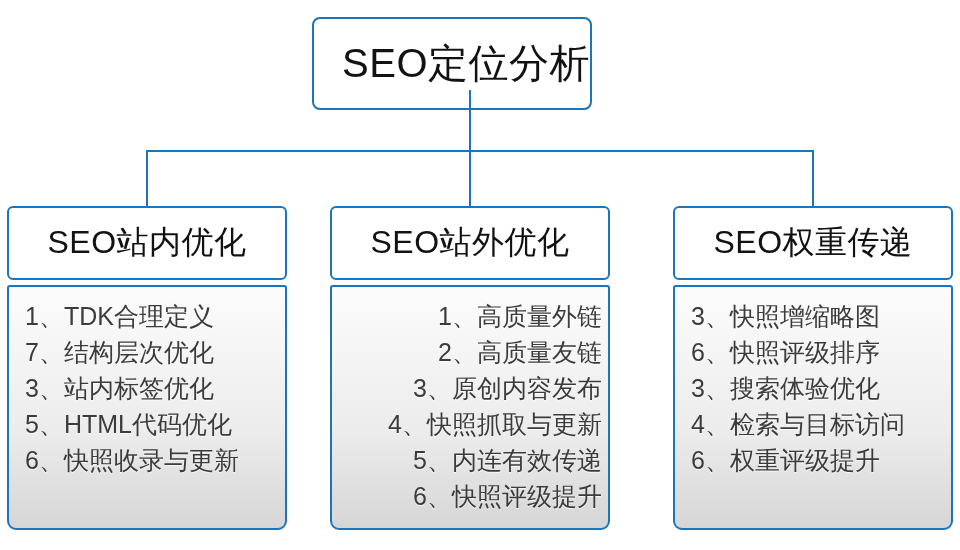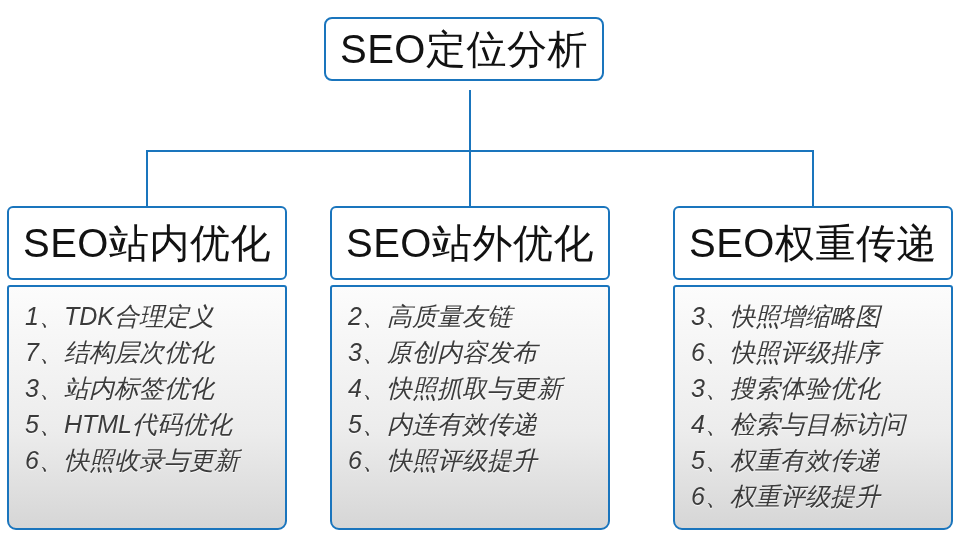--- a/index.html
+++ b/index.html
@@ -11,42 +11,42 @@
   .line{position:absolute;background:var(--accent);}
   .vline{width:2px;}
   .hline{height:2px;}
   
   .node{
     position:absolute;box-sizing:border-box;background:#fff;
     border:2px solid var(--accent);border-radius:8px;
     display:flex;align-items:center;justify-content:center;
   }
   .root-node{
-    left:324px;top:17px;width:280px;height:64px;
-    font-size:40px;color:var(--title_text);letter-spacing:0.5px;white-space:nowrap;
+    left:312px;top:17px;width:280px;height:93px;
+    font-size:40px;color:var(--title_text);letter-spacing:0.5px;white-space:nowrap;justify-content:flex-end;
   }
   .col{position:absolute;top:206px;width:280px;}
   .col-left{left:7px;}
-  .col-mid{left:330px;}
+  .col-mid{left:330px;text-align:right;}
   .col-right{left:673px;border-radius:10px;}
   .branch-head{
     box-sizing:border-box;width:280px;height:74px;background:#fff;
     border:2px solid var(--accent);border-radius:6px;
     display:flex;align-items:center;justify-content:center;
-    font-size:40px;color:var(--title_text);letter-spacing:0.5px;white-space:nowrap;
+    font-size:32px;color:var(--title_text);letter-spacing:0.5px;white-space:nowrap;
   }
   .branch-list{
     box-sizing:border-box;width:280px;height:245px;margin:5px 0 0 0;
     padding:11px 6px 0 16px;list-style:none;
     border:2px solid var(--accent);border-radius:3px 3px 9px 9px;
     background:linear-gradient(180deg,var(--list_bg_top) 0%,#ececec 60%,var(--list_bg_bottom) 100%);
   }
   .branch-list li{
     font-size:25px;line-height:36px;color:var(--item_text);
-    white-space:nowrap;text-shadow:0 1px 1px rgba(255,255,255,0.85);font-style:italic;
+    white-space:nowrap;text-shadow:0 1px 1px rgba(255,255,255,0.85);
   }
 </style>
 </head>
 <body>
 
 <div class="canvas">
 
   <div class="node root-node">
     <span>SEO定位分析</span>
   </div>
@@ -67,35 +67,35 @@
       <li>5、HTML代码优化</li>
       <li>6、快照收录与更新</li>
     </ul>
   </section>
 
   <section class="col col-mid">
     <header class="branch-head">
       <span>SEO站外优化</span>
     </header>
     <ul class="branch-list">
+      <li>1、高质量外链</li>
       <li>2、高质量友链</li>
       <li>3、原创内容发布</li>
       <li>4、快照抓取与更新</li>
       <li>5、内连有效传递</li>
       <li>6、快照评级提升</li>
     </ul>
   </section>
 
   <section class="col col-right">
     <header class="branch-head">
       <span>SEO权重传递</span>
     </header>
     <ul class="branch-list">
       <li>3、快照增缩略图</li>
       <li>6、快照评级排序</li>
       <li>3、搜索体验优化</li>
       <li>4、检索与目标访问</li>
-      <li>5、权重有效传递</li>
       <li>6、权重评级提升</li>
     </ul>
   </section>
 
 </div>
 
 </body></html>

